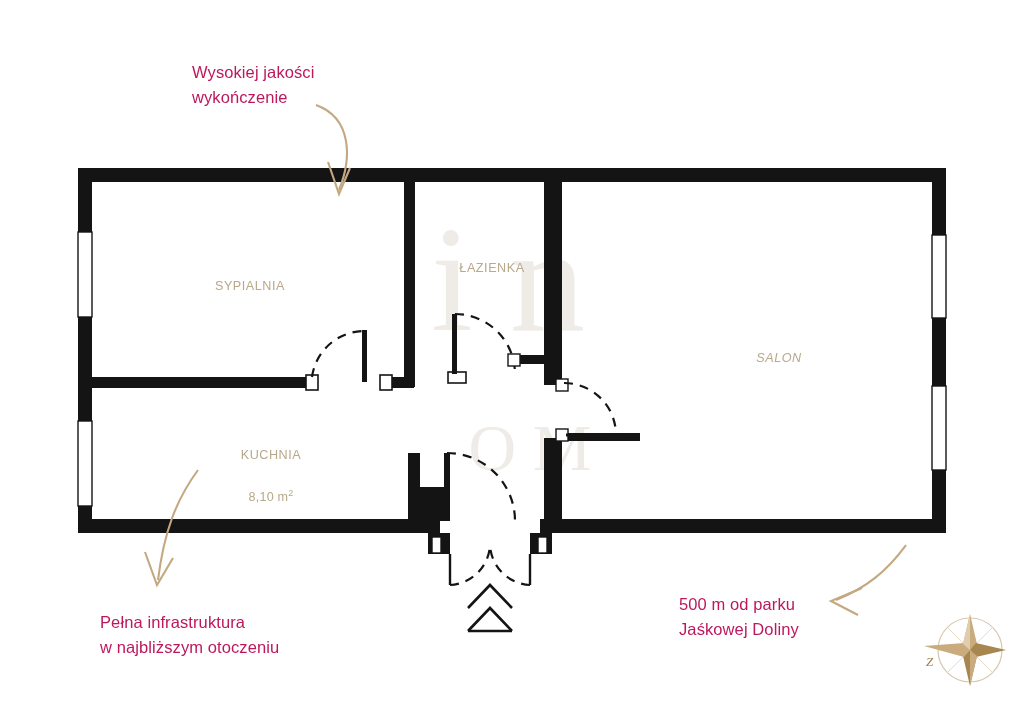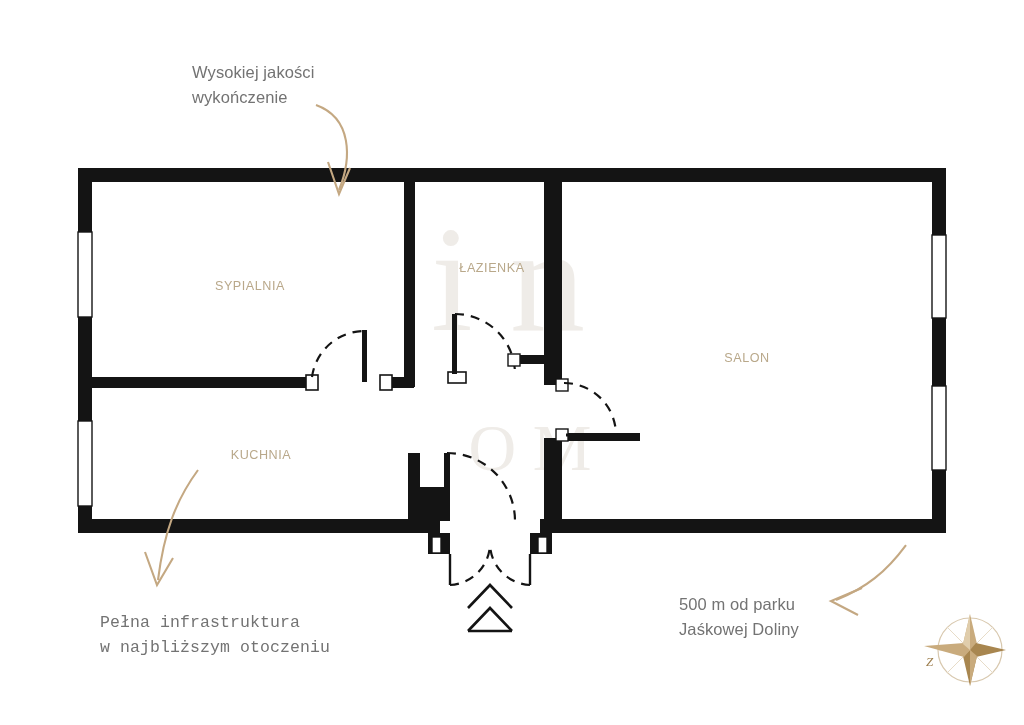--- a/index.html
+++ b/index.html
@@ -9,46 +9,46 @@
     background:#ffffff;
     font-family:"Liberation Sans","DejaVu Sans",sans-serif;
     overflow:hidden;
     position:relative;
   }
   #stage{position:absolute;left:0;top:0;width:1024px;height:725px;}
   svg.plan{position:absolute;left:0;top:0;width:1024px;height:725px;}
 
   .callout{
     position:absolute;
-    color:#737373;
+    color:#be185d;
     font-size:16.5px;
     line-height:25px;
     white-space:pre-line;
     letter-spacing:0.1px;
   }
   #callout-quality{left:192px;top:60px;}
-  #callout-infra{left:100px;top:610px;font-family:Liberation Mono, monospace;}
+  #callout-infra{left:100px;top:610px;}
   #callout-park{left:679px;top:592px;}
 
   .roomlabel{
     position:absolute;
     text-align:center;
     color:#b9a88a;
     font-size:12.6px;
     line-height:19px;
     letter-spacing:0.55px;
     white-space:pre-line;
     user-select:none;
   }
   .roomlabel .nm{display:block;}
   .roomlabel .ar{display:block;letter-spacing:0.2px;}
   #room-sypialnia{left:170px;top:258px;width:160px;text-align:center;}
   #room-lazienka{left:427px;top:240px;width:130px;}
-  #room-salon{left:680px;top:330px;width:134px;}
-  #room-kuchnia{left:187px;top:427px;width:148px;}
+  #room-salon{left:712px;top:330px;width:134px;font-style:italic;}
+  #room-kuchnia{left:197px;top:427px;width:148px;}
   #room-przedpokoj{left:405px;top:410px;width:160px;}
   .sup{font-size:9px;vertical-align:super;}
 </style>
 </head>
 <body>
 
 <div id="stage">
 
   <svg class="plan" viewBox="0 0 1024 725" xmlns="http://www.w3.org/2000/svg">
 
@@ -192,20 +192,21 @@
   <div class="roomlabel" id="room-lazienka">
     <span class="nm">ŁAZIENKA</span>
   </div>
 
   <div class="roomlabel" id="room-salon">
     <span class="nm">SALON</span>
   </div>
 
   <div class="roomlabel" id="room-kuchnia">
     <span class="nm">KUCHNIA</span>
+    <span class="ar">8,10 m<span class="sup">2</span></span>
   </div>
 
 
   <div class="callout" id="callout-quality">Wysokiej jakości
 wykończenie</div>
 
   <div class="callout" id="callout-infra">Pełna infrastruktura
 w najbliższym otoczeniu</div>
 
   <div class="callout" id="callout-park">500 m od parku

